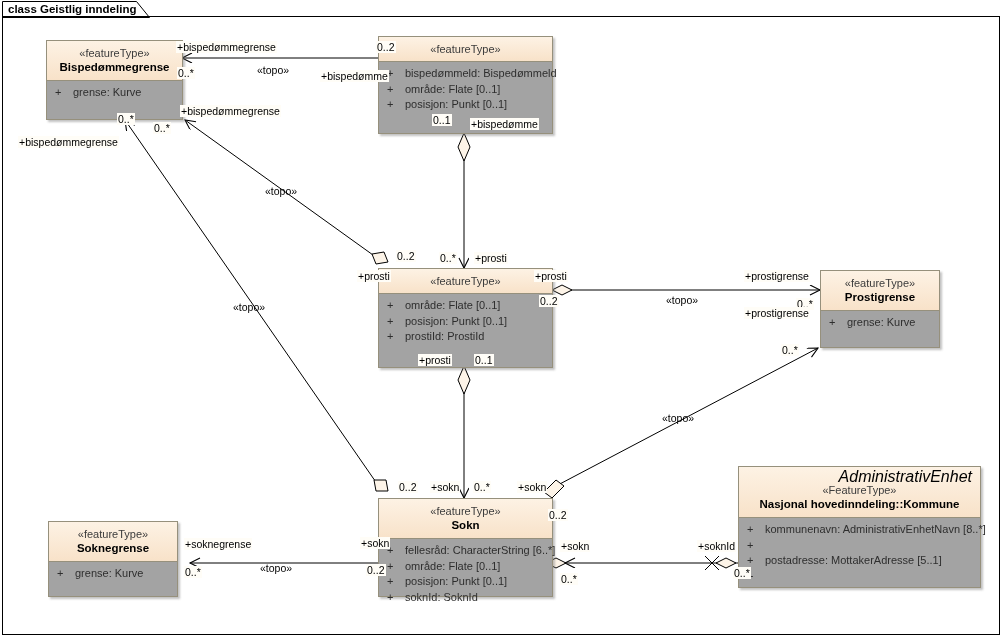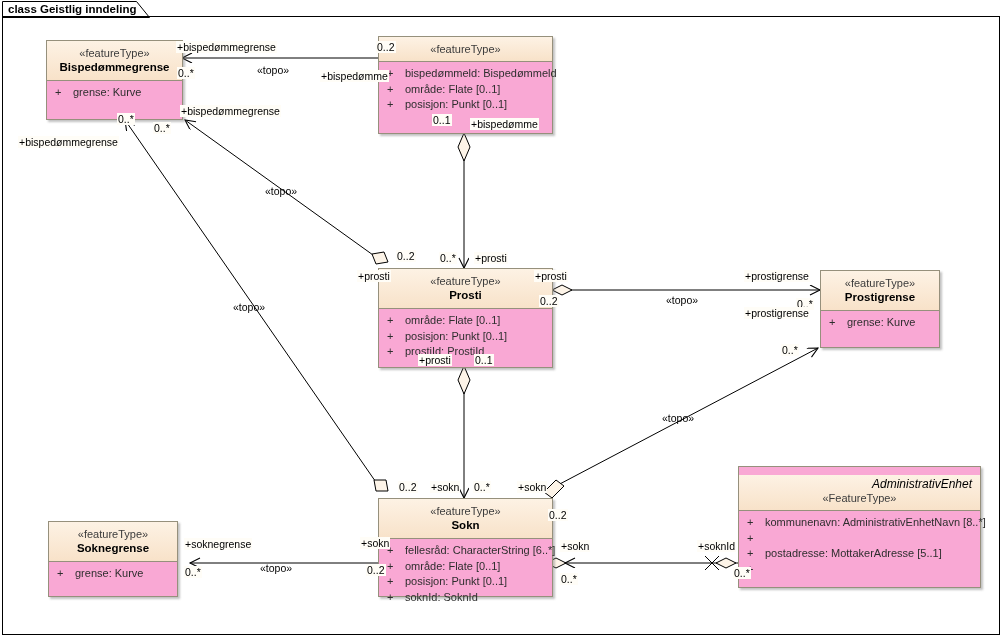--- a/index.html
+++ b/index.html
@@ -56,21 +56,21 @@
   #wires {
     position: absolute;
     left: 0; top: 0;
     width: 1004px; height: 639px;
     pointer-events: none;
   }
 
   
   .uml-class {
     position: absolute;
-    background: #f9a8d4;
+    background: #a3a3a3;
     border: 1px solid #96907c;
     box-sizing: border-box;
     box-shadow: 2px 2px 2px rgba(120,120,120,0.45);
   }
   .uml-class .hdr {
     padding-top: 5px;
     padding-bottom: 5px;
     text-align: center;
     background: linear-gradient(to bottom, #fdf2e4 0%, #f8e2c9 100%);
   }
@@ -81,28 +81,27 @@
     white-space: nowrap;
   }
   .uml-class .cname {
     font-size: 11.5px;
     font-weight: bold;
     color: #000000;
     line-height: 15px;
     white-space: nowrap;
   }
   .uml-class .parentns {
-    font-size: 12px;
+    font-size: 16px;
     font-style: italic;
     color: #000000;
     text-align: right;
     padding: 3px 8px 0 0;
     line-height: 13px;
     white-space: nowrap;
-    margin-top: 8px;
   }
   .uml-class .divider {
     height: 1px;
     background: #96907c;
     margin: 0;
   }
   .uml-class .attrs {
     padding: 4px 0 6px 0;
   }
   .uml-class .attr {
@@ -242,21 +241,20 @@
       <div class="attr">
         <span class="vis">+</span>
         <span class="txt">posisjon: Punkt [0..1]</span>
       </div>
     </div>
   </div>
 
   <div class="uml-class" style="left:378px; top:268px; width:175px; height:100px;">
     <div class="hdr">
       <div class="stereo">«featureType»</div>
-      <div class="cname">Prosti</div>
     </div>
     <div class="divider"></div>
     <div class="attrs">
       <div class="attr">
         <span class="vis">+</span>
         <span class="txt">område: Flate [0..1]</span>
       </div>
       <div class="attr">
         <span class="vis">+</span>
         <span class="txt">posisjon: Punkt [0..1]</span>
@@ -319,20 +317,21 @@
         <span class="vis">+</span>
         <span class="txt">grense: Kurve</span>
       </div>
     </div>
   </div>
 
   <div class="uml-class" style="left:738px; top:466px; width:243px; height:122px;">
     <div class="hdr" style="padding-top:0;">
       <div class="parentns">AdministrativEnhet</div>
       <div class="stereo">«FeatureType»</div>
+      <div class="cname">Nasjonal hovedinndeling::Kommune</div>
     </div>
     <div class="divider"></div>
     <div class="attrs">
       <div class="attr">
         <span class="vis">+</span>
         <span class="txt">kommunenavn: AdministrativEnhetNavn [8..*]</span>
       </div>
       <div class="attr">
         <span class="vis">+</span>
       </div>

